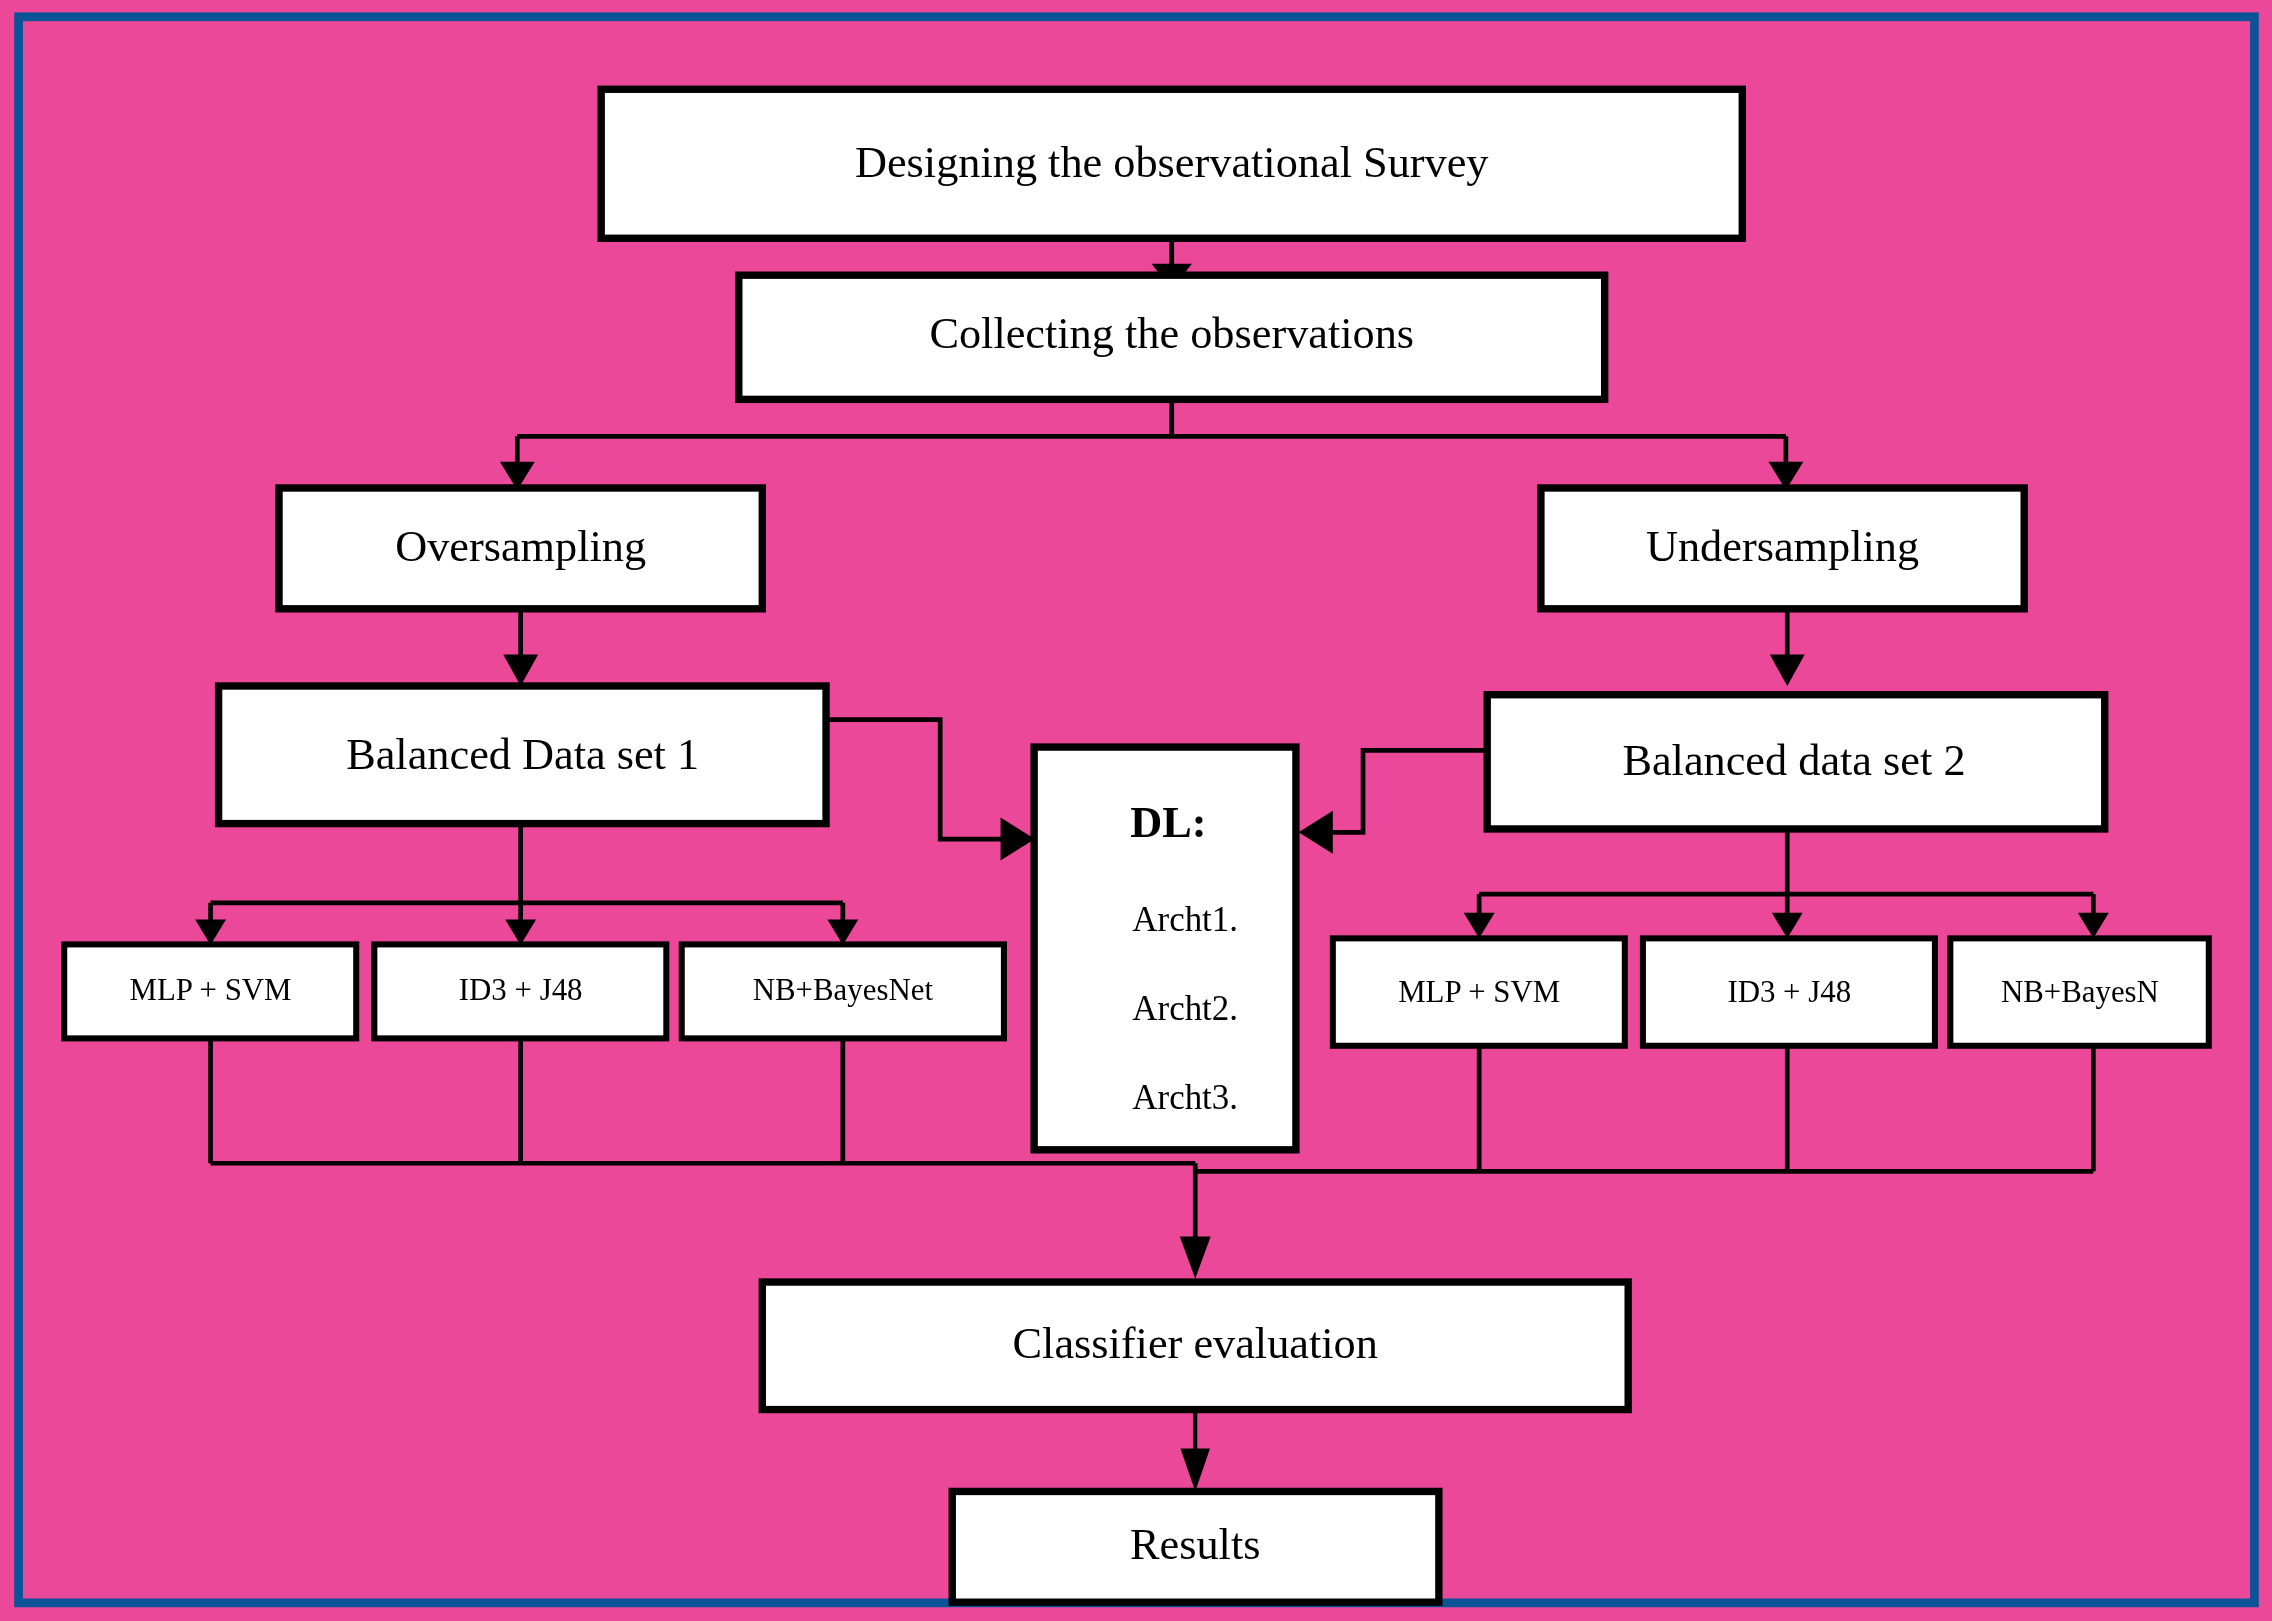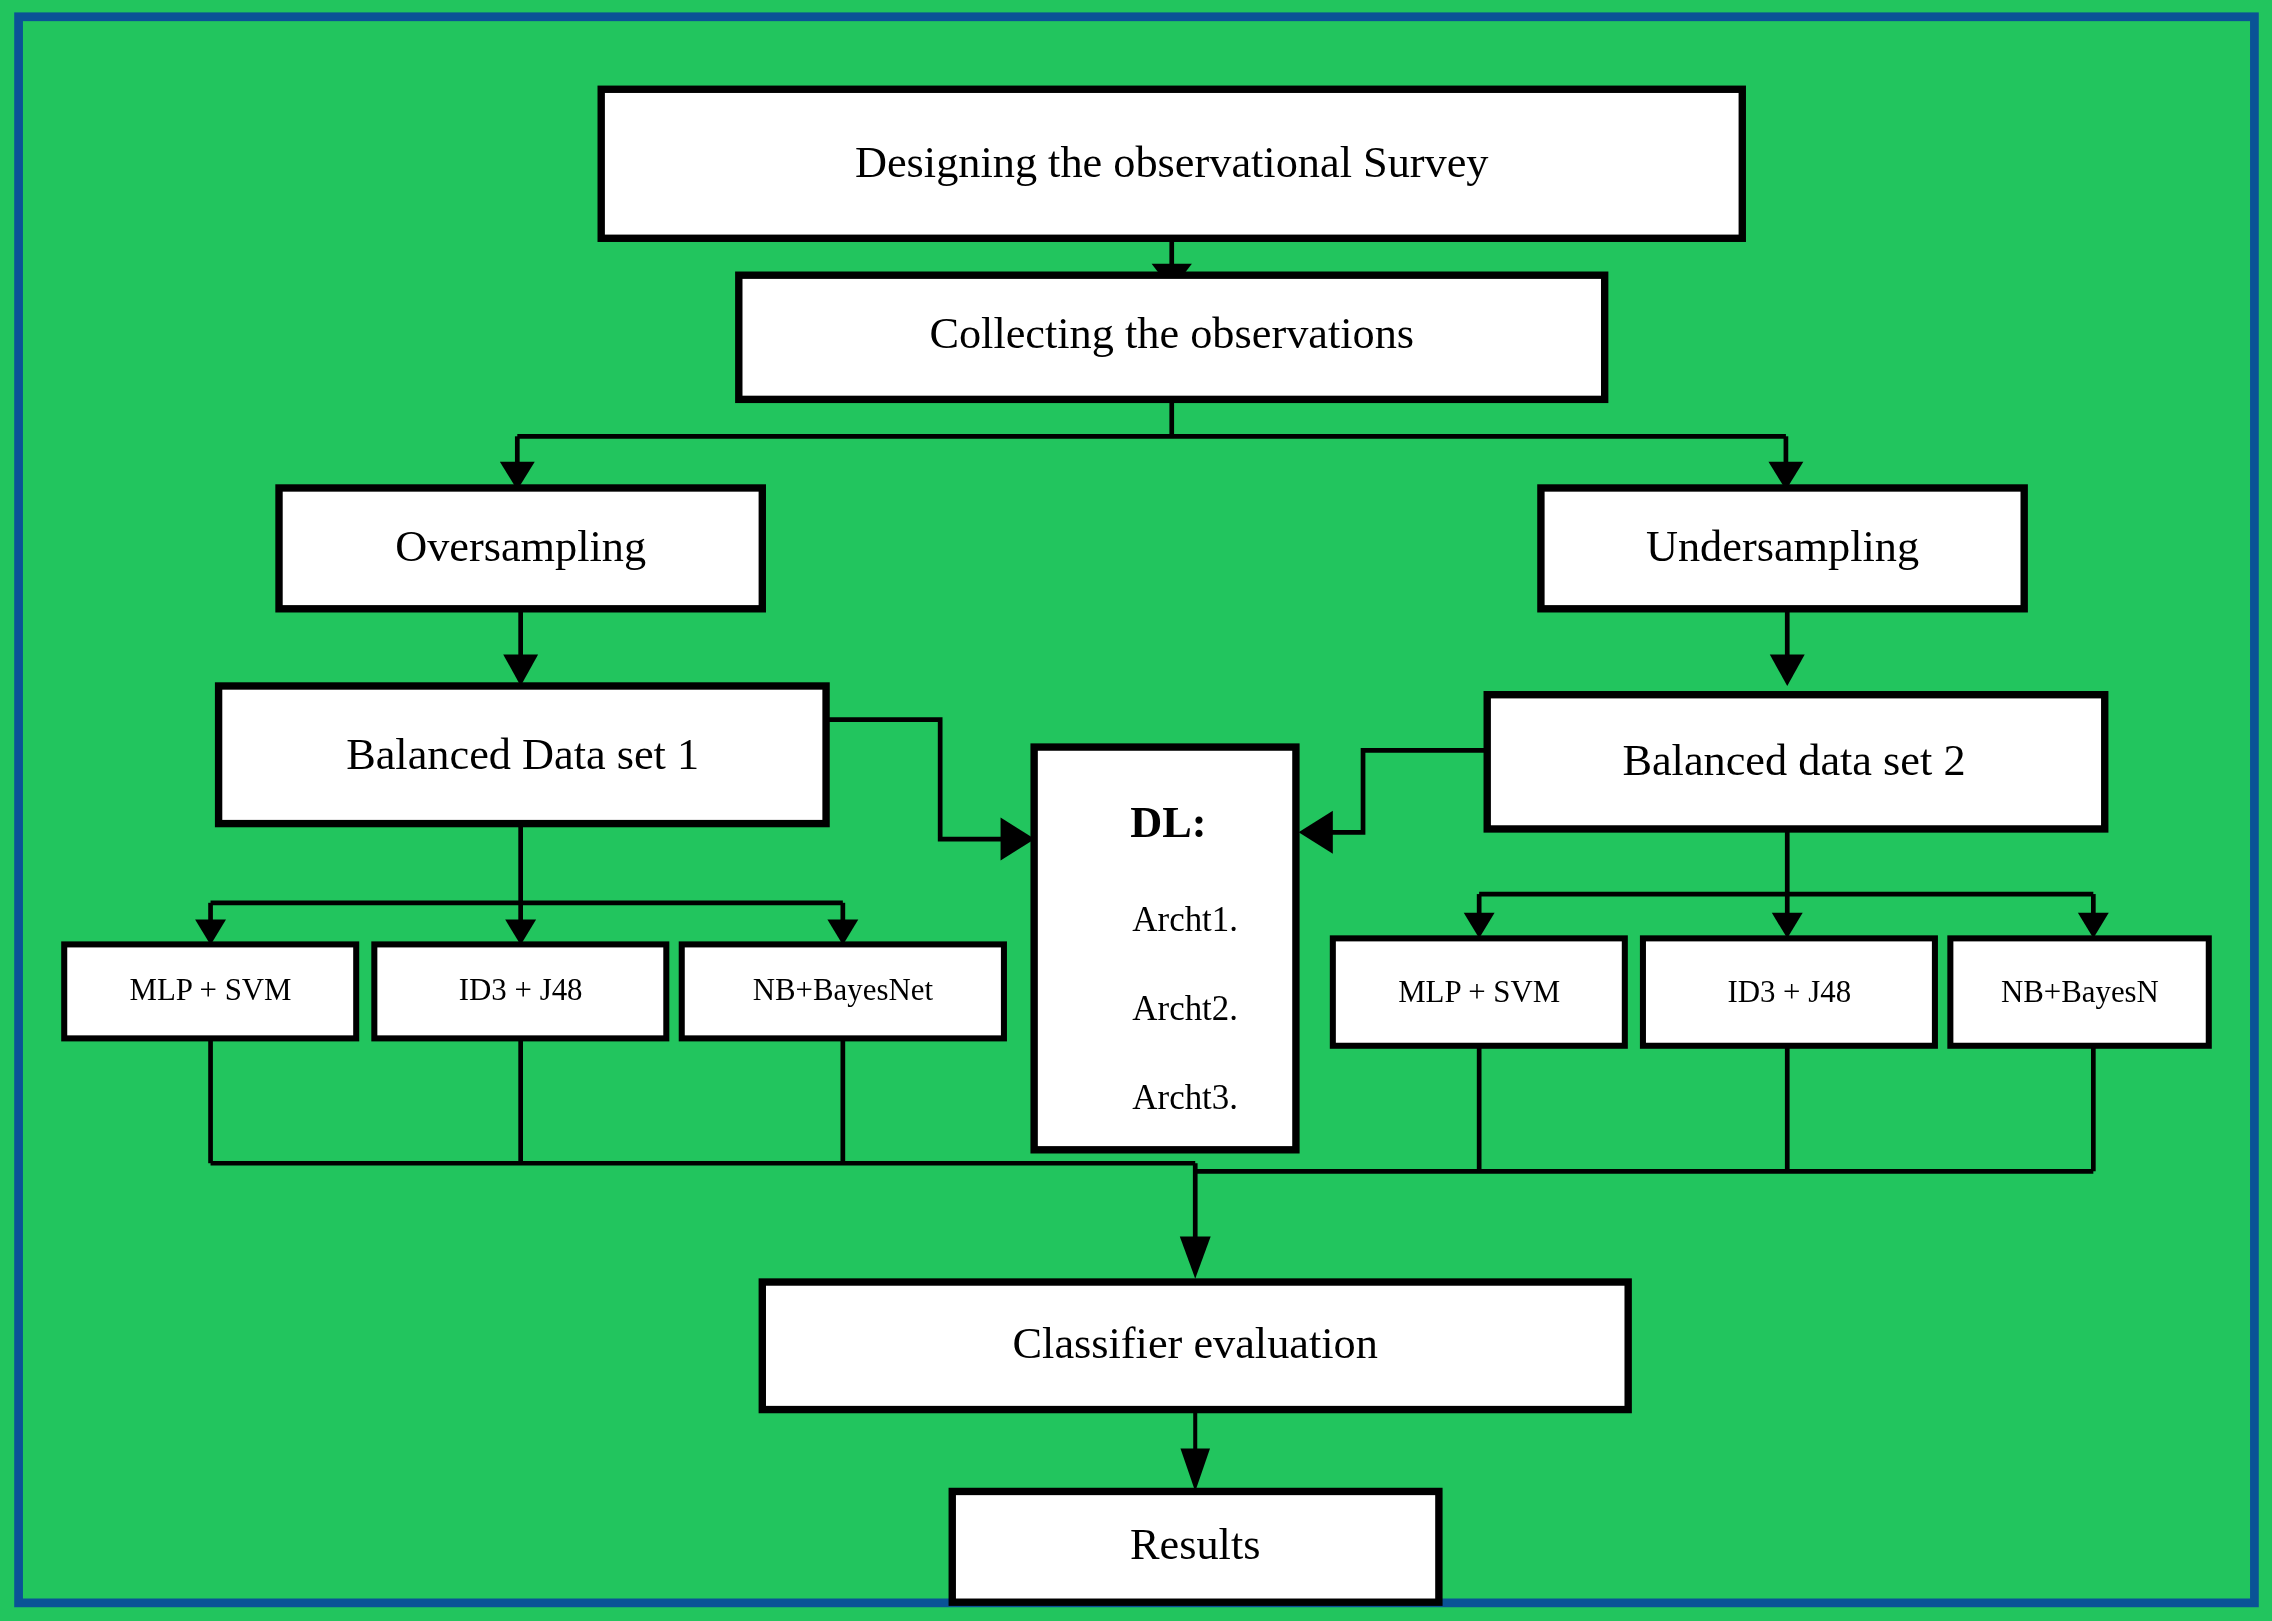--- a/index.html
+++ b/index.html
@@ -10,21 +10,21 @@
   body {
     width: 2273px;
     height: 1621px;
     font-family: "Liberation Serif", "DejaVu Serif", serif;
     overflow: hidden;
   }
   #canvas-root {
     position: relative;
     width: 2273px;
     height: 1621px;
-    background: #22c55e;
+    background: #ec4899;
   }
   #flow-svg {
     position: absolute;
     left: 0;
     top: 0;
     width: 2273px;
     height: 1621px;
   }
   .frame-border {
     fill: none;

